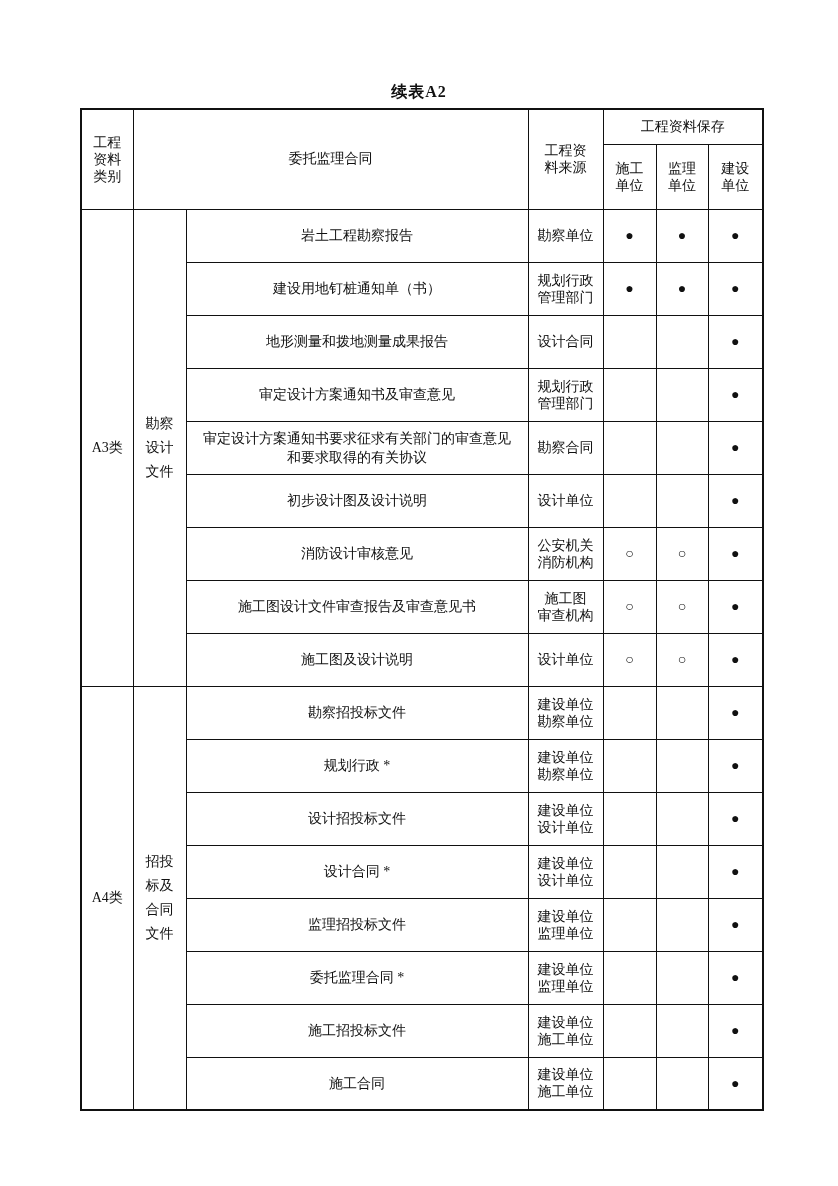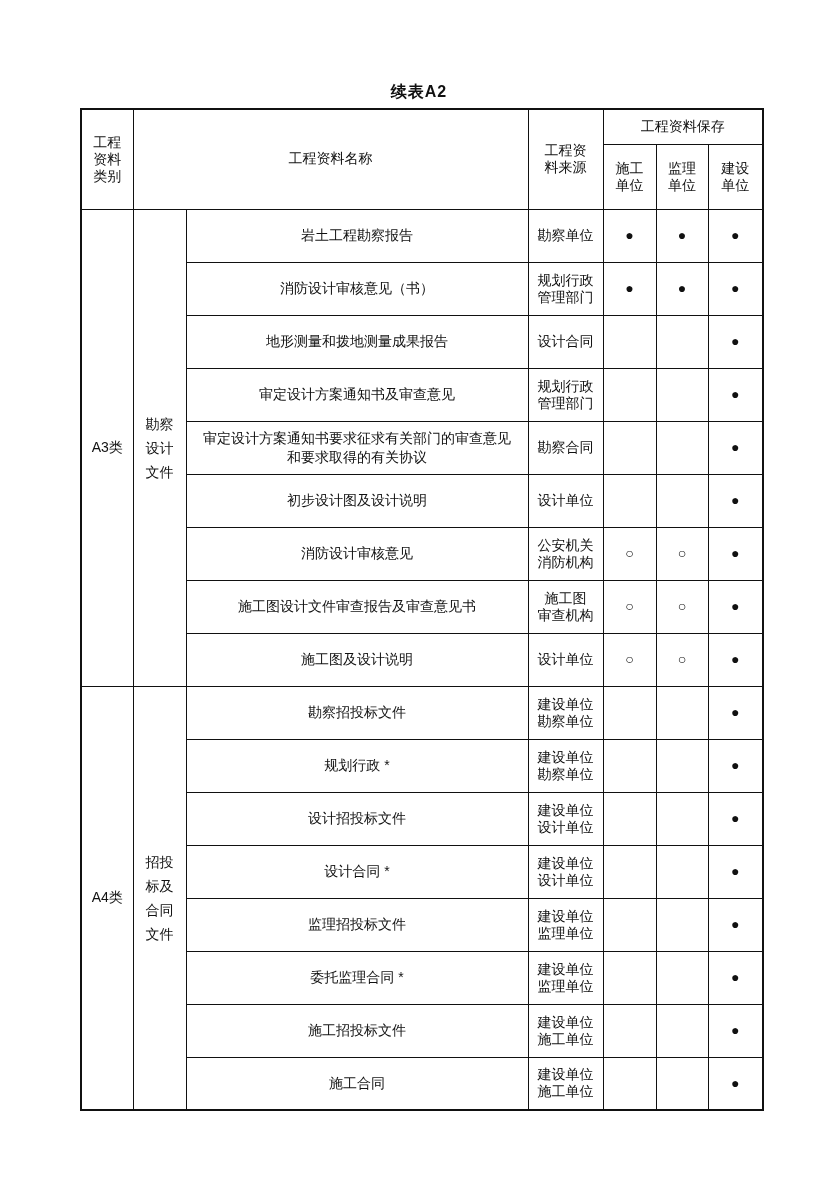--- a/index.html
+++ b/index.html
@@ -3,21 +3,21 @@
 <meta charset="utf-8">
 <style>
   * { margin: 0; padding: 0; box-sizing: border-box; }
   html, body { background: #e8e8e8; }
   .page {
     width: 838px;
     height: 1186px;
     background: #ffffff;
     margin: 0 auto;
     position: relative;
-    font-family: Liberation Sans, sans-serif;
+    font-family: Liberation Serif, serif;
     color: #111111;
   }
   .doc-title {
     padding-top: 83px;
     text-align: center;
     font-size: 16px;
     line-height: 18px;
     font-weight: 700;
     letter-spacing: 1px;
   }
@@ -68,21 +68,21 @@
       <col style="width:75px">
         <col style="width:53px">
         <col style="width:52px">
         <col style="width:55px">
     </colgroup>
     <thead>
       <tr class="h1">
         <th class="hdr-wrap" rowspan="2">工程
 资料
 类别</th>
-        <th rowspan="2" colspan="2">工程资料名称</th>
+        <th rowspan="2" colspan="2">委托监理合同</th>
         <th class="hdr-wrap" rowspan="2">工程资
 料来源</th>
         <th colspan="3">工程资料保存</th>
       </tr>
       <tr class="h2">
         <th class="hdr-wrap">施工
 单位</th>
         <th class="hdr-wrap">监理
 单位</th>
         <th class="hdr-wrap">建设
@@ -96,21 +96,21 @@
         <td class="subcat" rowspan="9">勘察
 设计
 文件</td>
         <td class="name">岩土工程勘察报告</td>
         <td class="src">勘察单位</td>
         <td class="mark">●</td>
         <td class="mark">●</td>
         <td class="mark">●</td>
       </tr>
       <tr>
-        <td class="name">消防设计审核意见（书）</td>
+        <td class="name">建设用地钉桩通知单（书）</td>
         <td class="src">规划行政
 管理部门</td>
         <td class="mark">●</td>
         <td class="mark">●</td>
         <td class="mark">●</td>
       </tr>
       <tr>
         <td class="name">地形测量和拨地测量成果报告</td>
         <td class="src">设计合同</td>
         <td class="mark"></td>

